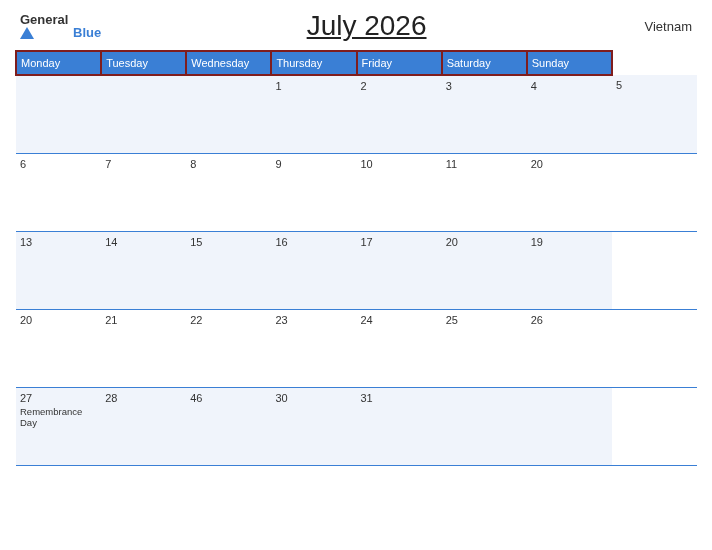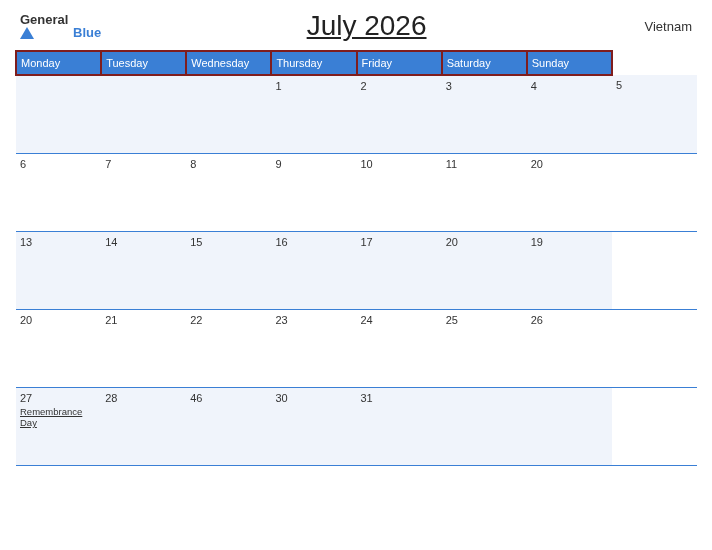--- a/index.html
+++ b/index.html
@@ -104,21 +104,20 @@
     .day-number {
       font-size: 11px;
       color: #333;
       display: block;
     }
     .day-event {
       font-size: 9.5px;
       color: #333;
       display: block;
       margin-top: 2px;
-      text-decoration: underline;
     }
   </style>
 </head>
 <body>
 
 <div class="page">
 
   <div class="header">
     <div class="logo">
       <span class="logo-general">General</span>

